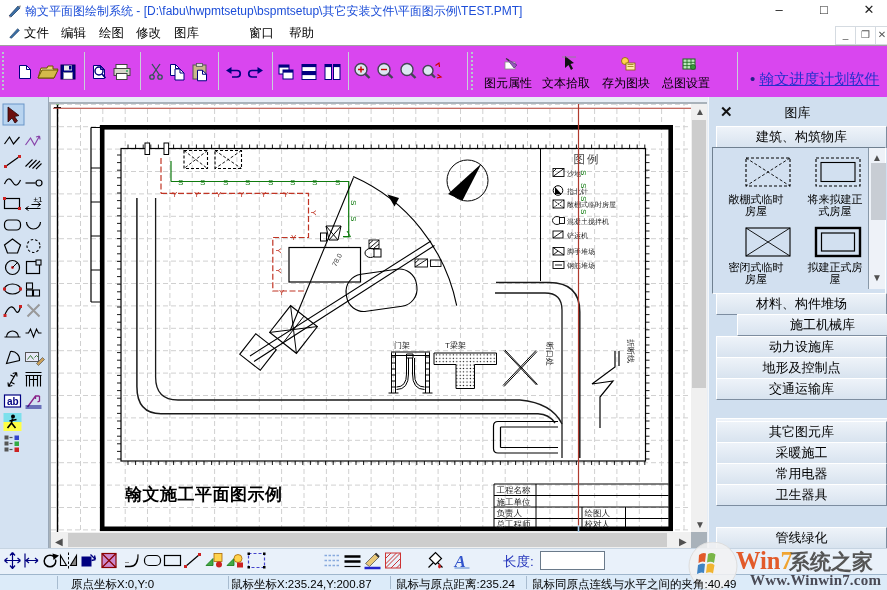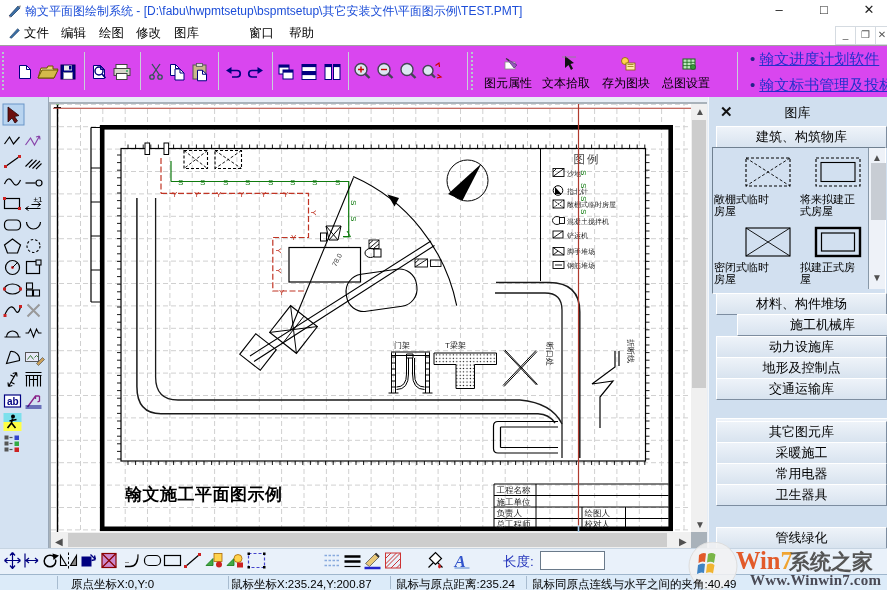--- a/index.html
+++ b/index.html
@@ -12,39 +12,39 @@
 .winbtn{top:0px;width:30px;height:20px;text-align:center;font-size:13px;color:#222;line-height:20px;}
 
 #menubar{left:0;top:21px;width:887px;height:24px;background:#ffffff;border-bottom:1px solid #a0a0a0;}
 .menu{position:absolute;top:25px;font-size:12.5px;color:#000;}
 .mdibtn{position:absolute;top:26px;width:19px;height:17px;border:1px solid #d5dbe1;color:#555;font-size:10px;text-align:center;line-height:15px;background:#fff;}
 
 #toolbar{left:0;top:46px;width:887px;height:51px;background:#d946ef;}
 .tbtxt{position:absolute;top:29px;font-size:12px;color:#000;width:60px;text-align:center;}
 .seph{position:absolute;top:6px;height:38px;width:1px;background:#c8d0d8;}
 #links{position:absolute;left:750px;top:50px;width:137px;overflow:hidden;}
-.link{color:#2530cc;font-size:15px;text-decoration:underline;white-space:nowrap;margin-bottom:7px;}
+.link{color:#2530cc;font-size:15px;text-decoration:underline;white-space:nowrap;margin-bottom:7px;margin-top:20px;}
 .bullet{color:#222288;margin-right:4px;text-decoration:none;display:inline-block;}
 
 #leftbar{left:0;top:97px;width:48px;height:451px;background:#d4e2f2;border-right:1px solid #9aa8b8;}
 
 #canvaswrap{left:48.5px;top:101.5px;width:658px;height:446px;background:#a9b2ba;}
 #canvas{left:51px;top:104px;width:640px;height:427.5px;background:#ffffff;overflow:hidden;}
 #vscroll{left:691px;top:104px;width:16px;height:427.5px;background:#f0f0f0;}
 #hscroll{left:51px;top:531.5px;width:640px;height:16.5px;background:#f0f0f0;}
 .sbarrow{position:absolute;color:#505050;font-size:10px;}
 #vthumb{left:692px;top:120px;width:14px;height:268px;background:#cdcdcd;}
 #hthumb{left:68px;top:533px;width:599px;height:13.5px;background:#cdcdcd;}
 
 #rightpanel{left:708px;top:97px;width:179px;height:455px;background:#d0dfef;border-left:1px solid #f4f7fa;}
 #panelx{left:720px;top:103px;font-size:15px;font-weight:bold;color:#111;}
 #paneltxt{left:708px;top:104px;width:179px;text-align:center;font-size:13px;color:#000;}
 .pbtn{position:absolute;left:716px;width:169px;height:20px;background:linear-gradient(#eef3f9,#d8e3ef);border-top:1px solid #ffffff;border-left:1px solid #ffffff;border-right:1px solid #7d8da0;border-bottom:1px solid #7d8da0;text-align:center;font-size:13px;color:#000;line-height:19px;}
 #libbox{left:712px;top:147px;width:172px;height:145px;background:#d2e0f0;border-top:1px solid #708090;border-left:1px solid #708090;border-right:1px solid #fff;border-bottom:1px solid #fff;}
-.libitem{position:absolute;font-size:11px;color:#000;line-height:12px;}
+.libitem{position:absolute;font-size:11px;color:#000;text-align:center;line-height:12px;}
 #libscroll{left:868px;top:148px;width:16px;height:141px;background:#eef2f8;border-left:1px solid #8898a8;}
 
 #bottombar{left:0;top:548px;width:887px;height:26px;background:#e9f1fa;border-top:1px solid #c6d4e2;}
 #lenlabel{left:503px;top:553px;font-size:13.5px;color:#2233bb;}
 #leninput{left:540px;top:551px;width:63px;height:17px;background:#fff;border:1px solid #6a7a8a;}
 
 #statusbar{left:0;top:574px;width:887px;height:16px;background:#dcebf9;border-top:1px solid #9fb6cc;font-size:11px;color:#000;}
 .stsep{position:absolute;top:576px;height:13px;width:1px;background:#a8bcd0;}
 .sttxt{position:absolute;top:576.5px;font-size:11.5px;color:#000;white-space:nowrap;z-index:60;}
 </style>

